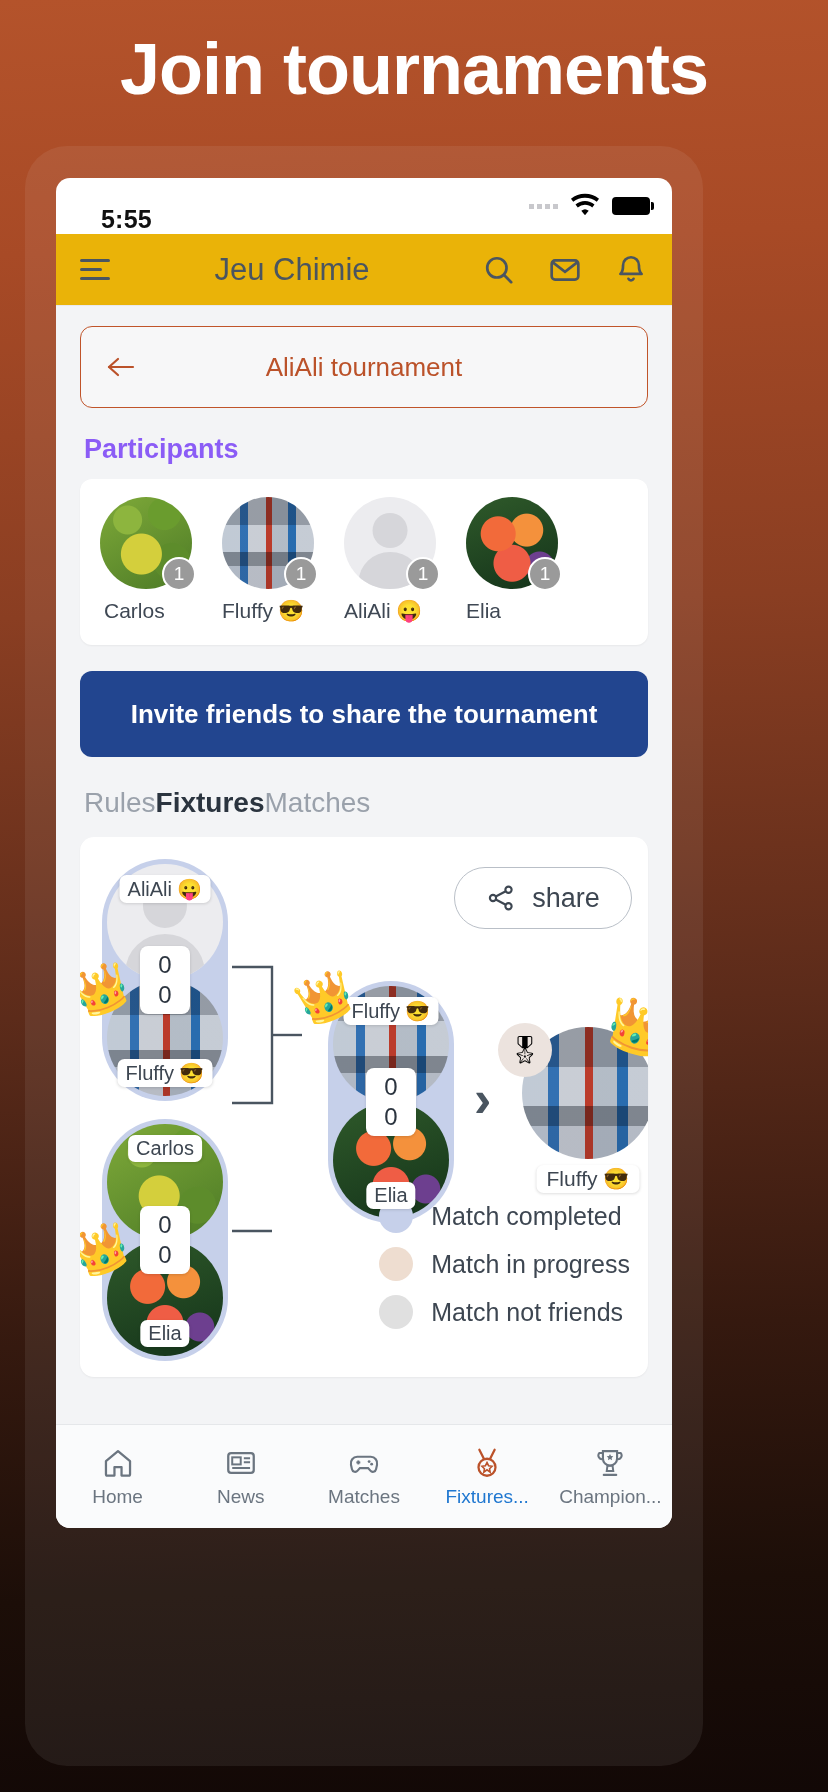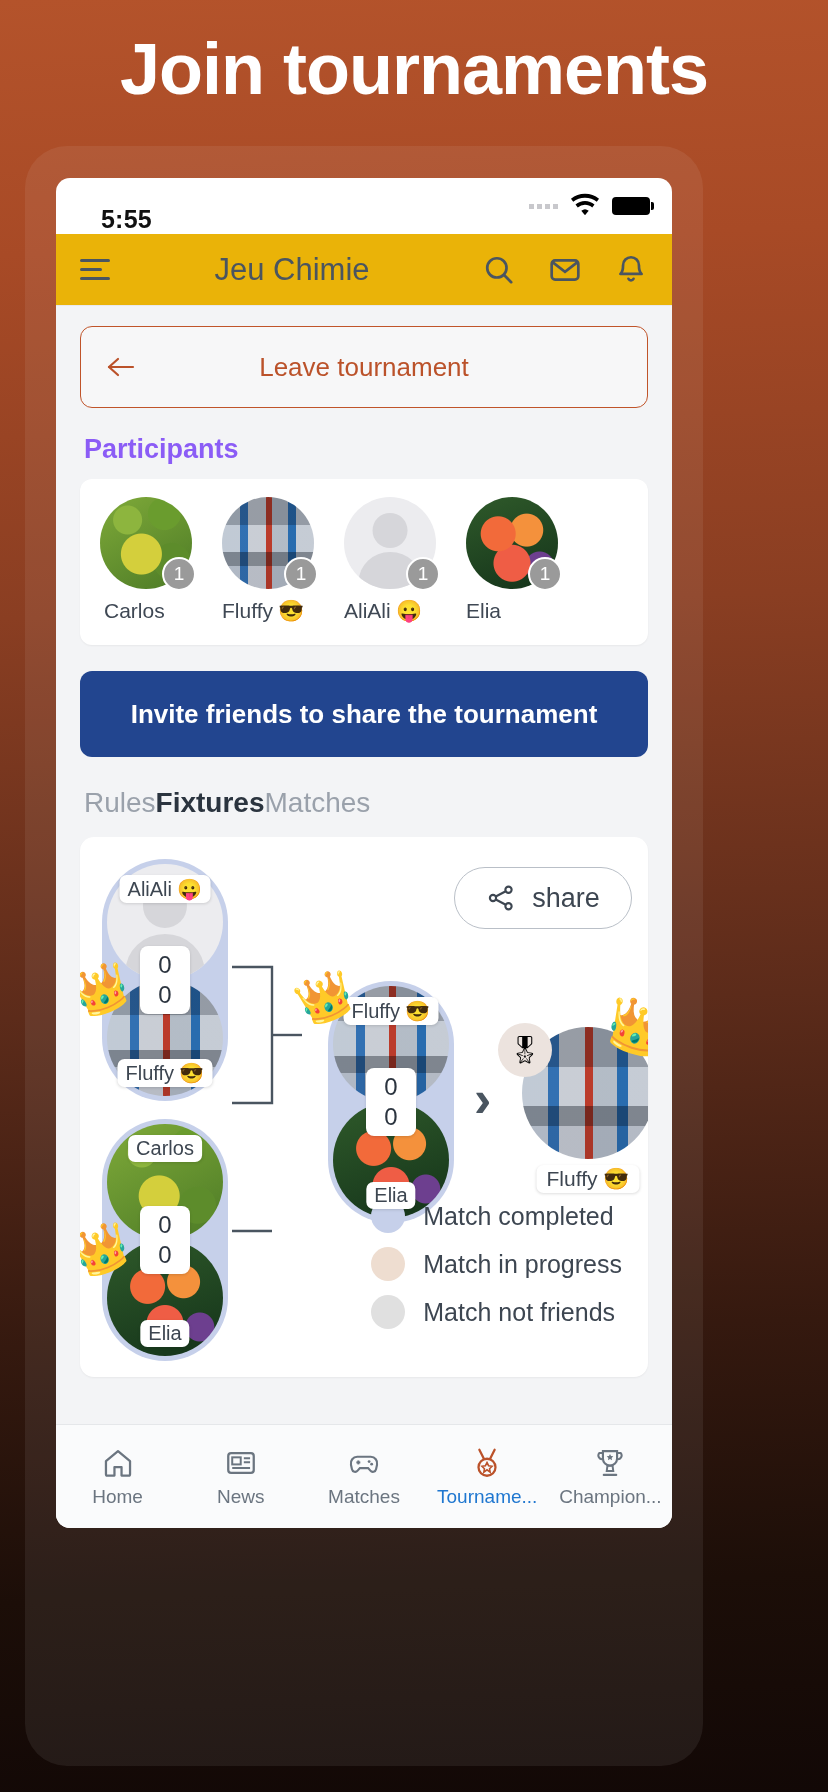--- a/index.html
+++ b/index.html
@@ -281,21 +281,21 @@
   }
   .winner-name {
     position: absolute; left: 50%; transform: translateX(-50%);
     bottom: -34px;
     background: #fff; border-radius: 7px; padding: 2px 10px;
     font-size: 21px; color: #3d4651; white-space: nowrap;
     box-shadow: 0 1px 3px rgba(0,0,0,0.13);
   }
 
   
-  .legend { position: absolute; right: 26px; bottom: 34px; }
+  .legend { position: absolute; right: 18px; bottom: 34px; }
   .legend-row {
     display: flex; align-items: center; gap: 18px;
     margin-bottom: 14px;
   }
   .legend-dot { width: 34px; height: 34px; border-radius: 50%; }
   .legend-text { font-size: 25px; color: #3d4651; }
 
   
   .bottom-nav {
     position: absolute; left: 0; bottom: 0;
@@ -361,21 +361,21 @@
       </div>
     </div>
 
     <div class="content">
 
       <div class="leave-btn">
         <svg class="leave-arrow" viewBox="0 0 28 22">
           <line x1="2" y1="11" x2="26" y2="11" stroke="#bb522a" stroke-width="2.2" stroke-linecap="round"></line>
           <polyline points="11,3 2,11 11,19" fill="none" stroke="#bb522a" stroke-width="2.2" stroke-linecap="round" stroke-linejoin="round"></polyline>
         </svg>
-        <span class="leave-label">Leave tournament</span>
+        <span class="leave-label">AliAli tournament</span>
       </div>
 
       <div class="sec-title">Participants</div>
       <div class="participants-card">
 
         <div class="participant p0">
           <div class="p-avatar-wrap">
             <div class="p-avatar av-leaf"></div>
             <div class="p-badge">1</div>
           </div>
@@ -526,21 +526,21 @@
           <circle cx="17.4" cy="12.8" r="1" fill="#6b7580"></circle>
         </svg>
         <span class="nav-label">Matches</span>
       </div>
       <div class="nav-item active">
         <svg class="nav-ico" viewBox="0 0 24 24">
           <path d="M6.6 2.6l3.2 6.4M17.4 2.6l-3.2 6.4" fill="none" stroke="#bb522a" stroke-width="1.6" stroke-linecap="round"></path>
           <circle cx="12" cy="15" r="6" fill="none" stroke="#bb522a" stroke-width="1.6"></circle>
           <path d="M12 11.6l1.1 2.3 2.5.35-1.8 1.75.43 2.5L12 16.8l-2.23 1.7.43-2.5-1.8-1.75 2.5-.35z" fill="none" stroke="#bb522a" stroke-width="1.1"></path>
         </svg>
-        <span class="nav-label">Tourname...</span>
+        <span class="nav-label">Fixtures...</span>
       </div>
       <div class="nav-item">
         <svg class="nav-ico" viewBox="0 0 24 24">
           <path d="M7 3.6h10v5.2a5 5 0 0 1-10 0z" fill="none" stroke="#6b7580" stroke-width="1.5"></path>
           <path d="M7 5h-2.6a2.6 2.6 0 0 0 2.6 4.2M17 5h2.6a2.6 2.6 0 0 1-2.6 4.2" fill="none" stroke="#6b7580" stroke-width="1.4"></path>
           <path d="M10.2 14h3.6l.5 3.6h-4.6z" fill="none" stroke="#6b7580" stroke-width="1.4"></path>
           <line x1="7.6" y1="20.4" x2="16.4" y2="20.4" stroke="#6b7580" stroke-width="1.5" stroke-linecap="round"></line>
           <path d="M12 5.6l.72 1.45 1.6.23-1.16 1.12.27 1.6L12 9.25l-1.43.75.27-1.6L9.68 7.28l1.6-.23z" fill="#6b7580"></path>
         </svg>
         <span class="nav-label">Champion...</span>

